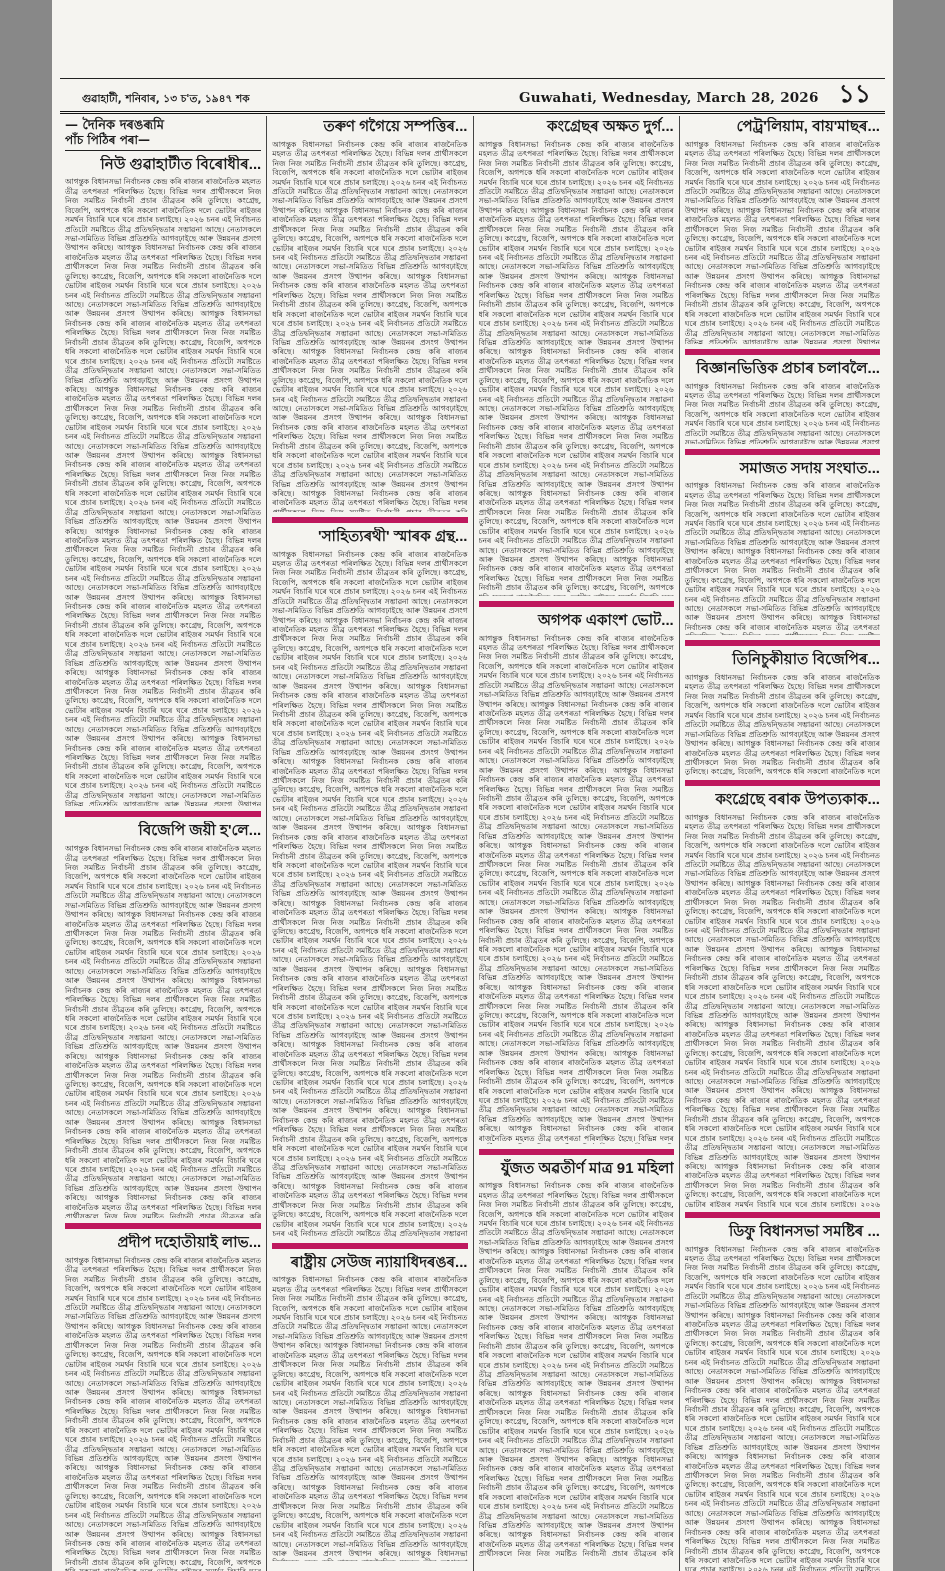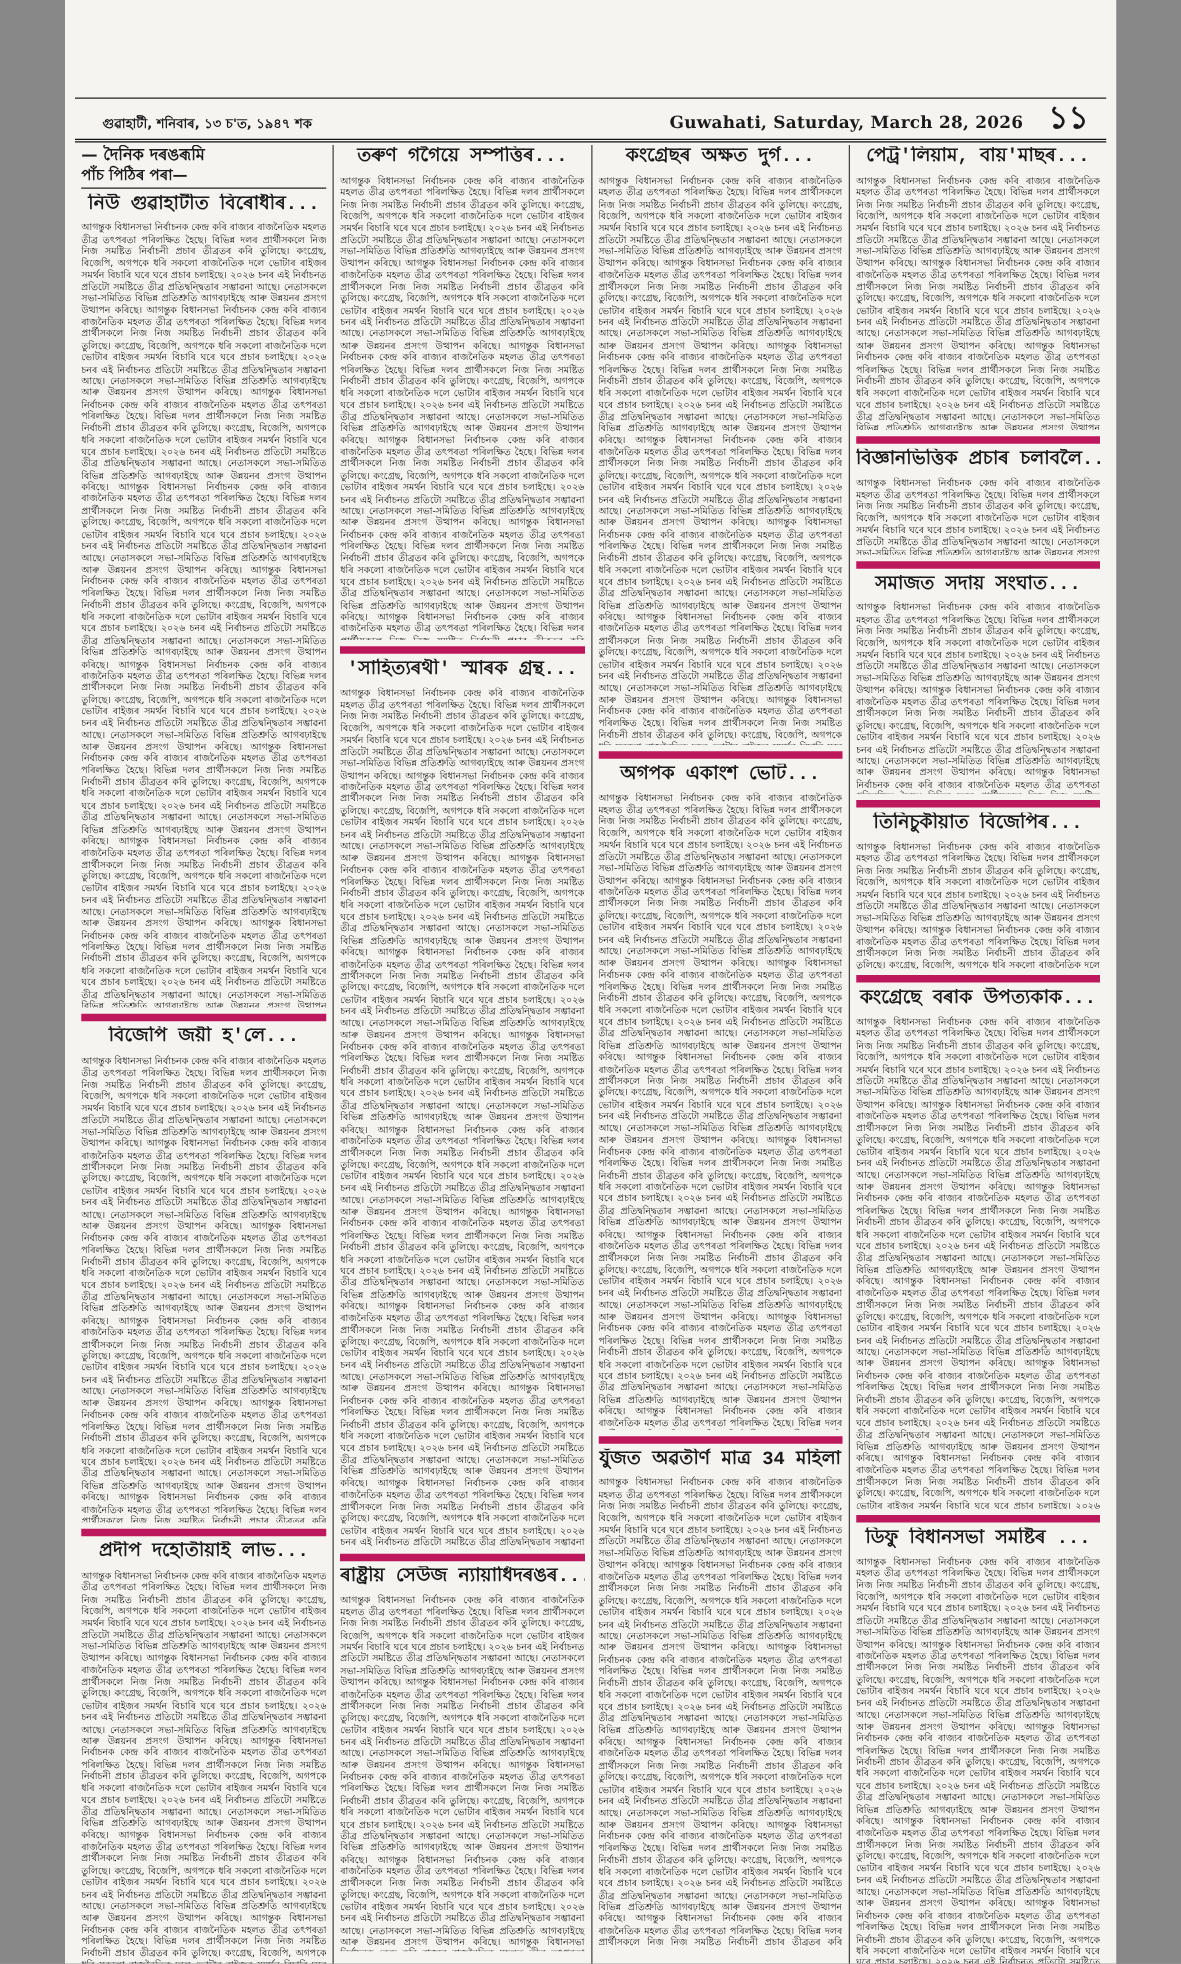--- a/index.html
+++ b/index.html
@@ -47,23 +47,23 @@
   }
   .col + .col{border-left:1px solid #444;}
   
   .masthead{margin:1px 0 4px 0;}
   .paper-name{font-size:13px;font-weight:bold;line-height:1.2;}
   .cont-note{font-size:12px;font-weight:bold;line-height:1.25;border-bottom:1px solid #222;padding-bottom:2px;}
   
   article{display:block;}
   article + article{border-top:6px solid #be185d;margin-top:5px;padding-top:3px;}
   .hl{
-    font-family:Liberation Mono, monospace;
+    font-family:Liberation Sans, sans-serif;
     font-size:15px;font-weight:bold;
-    text-align:center;
+    text-align:right;
     margin:1px 0 4px 0;
     line-height:1.25;
     white-space:nowrap;
     overflow:hidden;
   }
   .body{
     font-size:7.5px;
     line-height:1.26;
     text-align:justify;
     overflow:hidden;
@@ -78,21 +78,21 @@
   .b13{height:102px} .b14{height:394px} .b15{height:332px}
 </style>
 </head>
 <body>
 
 <div class="page">
 
   <header class="topbar">
     <span class="as-date">গুৱাহাটী, শনিবাৰ, ১৩ চ'ত, ১৯৪৭ শক</span>
     <span class="right">
-      <span class="en-date">Guwahati, Saturday, March 28, 2026</span>
+      <span class="en-date">Guwahati, Wednesday, March 28, 2026</span>
       <span class="pagenum">১১</span>
     </span>
   </header>
 
   <main class="columns">
 
     <section class="col">
       <div class="masthead">
         <div class="paper-name">— দৈনিক দৰঙৰূমি</div>
         <div class="cont-note">পাঁচ পিঠিৰ পৰা—</div>
@@ -136,21 +136,21 @@
         <h2 class="hl">কংগ্ৰেছৰ অক্ষত দুৰ্গ...</h2>
         <div class="body b7">আগন্তুক বিধানসভা নিৰ্বাচনক কেন্দ্ৰ কৰি ৰাজ্যৰ ৰাজনৈতিক মহলত তীব্ৰ তৎপৰতা পৰিলক্ষিত হৈছে। বিভিন্ন দলৰ প্ৰাৰ্থীসকলে নিজ নিজ সমষ্টিত নিৰ্বাচনী প্ৰচাৰ তীব্ৰতৰ কৰি তুলিছে। কংগ্ৰেছ, বিজেপি, অগপকে ধৰি সকলো ৰাজনৈতিক দলে ভোটাৰ ৰাইজৰ সমৰ্থন বিচাৰি ঘৰে ঘৰে প্ৰচাৰ চলাইছে। ২০২৬ চনৰ এই নিৰ্বাচনত প্ৰতিটো সমষ্টিতে তীব্ৰ প্ৰতিদ্বন্দ্বিতাৰ সম্ভাৱনা আছে। নেতাসকলে সভা-সমিতিত বিভিন্ন প্ৰতিশ্ৰুতি আগবঢ়াইছে আৰু উন্নয়নৰ প্ৰসংগ উত্থাপন কৰিছে। আগন্তুক বিধানসভা নিৰ্বাচনক কেন্দ্ৰ কৰি ৰাজ্যৰ ৰাজনৈতিক মহলত তীব্ৰ তৎপৰতা পৰিলক্ষিত হৈছে। বিভিন্ন দলৰ প্ৰাৰ্থীসকলে নিজ নিজ সমষ্টিত নিৰ্বাচনী প্ৰচাৰ তীব্ৰতৰ কৰি তুলিছে। কংগ্ৰেছ, বিজেপি, অগপকে ধৰি সকলো ৰাজনৈতিক দলে ভোটাৰ ৰাইজৰ সমৰ্থন বিচাৰি ঘৰে ঘৰে প্ৰচাৰ চলাইছে। ২০২৬ চনৰ এই নিৰ্বাচনত প্ৰতিটো সমষ্টিতে তীব্ৰ প্ৰতিদ্বন্দ্বিতাৰ সম্ভাৱনা আছে। নেতাসকলে সভা-সমিতিত বিভিন্ন প্ৰতিশ্ৰুতি আগবঢ়াইছে আৰু উন্নয়নৰ প্ৰসংগ উত্থাপন কৰিছে। আগন্তুক বিধানসভা নিৰ্বাচনক কেন্দ্ৰ কৰি ৰাজ্যৰ ৰাজনৈতিক মহলত তীব্ৰ তৎপৰতা পৰিলক্ষিত হৈছে। বিভিন্ন দলৰ প্ৰাৰ্থীসকলে নিজ নিজ সমষ্টিত নিৰ্বাচনী প্ৰচাৰ তীব্ৰতৰ কৰি তুলিছে। কংগ্ৰেছ, বিজেপি, অগপকে ধৰি সকলো ৰাজনৈতিক দলে ভোটাৰ ৰাইজৰ সমৰ্থন বিচাৰি ঘৰে ঘৰে প্ৰচাৰ চলাইছে। ২০২৬ চনৰ এই নিৰ্বাচনত প্ৰতিটো সমষ্টিতে তীব্ৰ প্ৰতিদ্বন্দ্বিতাৰ সম্ভাৱনা আছে। নেতাসকলে সভা-সমিতিত বিভিন্ন প্ৰতিশ্ৰুতি আগবঢ়াইছে আৰু উন্নয়নৰ প্ৰসংগ উত্থাপন কৰিছে। আগন্তুক বিধানসভা নিৰ্বাচনক কেন্দ্ৰ কৰি ৰাজ্যৰ ৰাজনৈতিক মহলত তীব্ৰ তৎপৰতা পৰিলক্ষিত হৈছে। বিভিন্ন দলৰ প্ৰাৰ্থীসকলে নিজ নিজ সমষ্টিত নিৰ্বাচনী প্ৰচাৰ তীব্ৰতৰ কৰি তুলিছে। কংগ্ৰেছ, বিজেপি, অগপকে ধৰি সকলো ৰাজনৈতিক দলে ভোটাৰ ৰাইজৰ সমৰ্থন বিচাৰি ঘৰে ঘৰে প্ৰচাৰ চলাইছে। ২০২৬ চনৰ এই নিৰ্বাচনত প্ৰতিটো সমষ্টিতে তীব্ৰ প্ৰতিদ্বন্দ্বিতাৰ সম্ভাৱনা আছে। নেতাসকলে সভা-সমিতিত বিভিন্ন প্ৰতিশ্ৰুতি আগবঢ়াইছে আৰু উন্নয়নৰ প্ৰসংগ উত্থাপন কৰিছে। আগন্তুক বিধানসভা নিৰ্বাচনক কেন্দ্ৰ কৰি ৰাজ্যৰ ৰাজনৈতিক মহলত তীব্ৰ তৎপৰতা পৰিলক্ষিত হৈছে। বিভিন্ন দলৰ প্ৰাৰ্থীসকলে নিজ নিজ সমষ্টিত নিৰ্বাচনী প্ৰচাৰ তীব্ৰতৰ কৰি তুলিছে। কংগ্ৰেছ, বিজেপি, অগপকে ধৰি সকলো ৰাজনৈতিক দলে ভোটাৰ ৰাইজৰ সমৰ্থন বিচাৰি ঘৰে ঘৰে প্ৰচাৰ চলাইছে। ২০২৬ চনৰ এই নিৰ্বাচনত প্ৰতিটো সমষ্টিতে তীব্ৰ প্ৰতিদ্বন্দ্বিতাৰ সম্ভাৱনা আছে। নেতাসকলে সভা-সমিতিত বিভিন্ন প্ৰতিশ্ৰুতি আগবঢ়াইছে আৰু উন্নয়নৰ প্ৰসংগ উত্থাপন কৰিছে। আগন্তুক বিধানসভা নিৰ্বাচনক কেন্দ্ৰ কৰি ৰাজ্যৰ ৰাজনৈতিক মহলত তীব্ৰ তৎপৰতা পৰিলক্ষিত হৈছে। বিভিন্ন দলৰ প্ৰাৰ্থীসকলে নিজ নিজ সমষ্টিত নিৰ্বাচনী প্ৰচাৰ তীব্ৰতৰ কৰি তুলিছে। কংগ্ৰেছ, বিজেপি, অগপকে ধৰি সকলো ৰাজনৈতিক দলে ভোটাৰ ৰাইজৰ সমৰ্থন বিচাৰি ঘৰে ঘৰে প্ৰচাৰ চলাইছে। ২০২৬ চনৰ এই নিৰ্বাচনত প্ৰতিটো সমষ্টিতে তীব্ৰ প্ৰতিদ্বন্দ্বিতাৰ সম্ভাৱনা আছে। নেতাসকলে সভা-সমিতিত বিভিন্ন প্ৰতিশ্ৰুতি আগবঢ়াইছে আৰু উন্নয়নৰ প্ৰসংগ উত্থাপন কৰিছে। আগন্তুক বিধানসভা নিৰ্বাচনক কেন্দ্ৰ কৰি ৰাজ্যৰ ৰাজনৈতিক মহলত তীব্ৰ তৎপৰতা পৰিলক্ষিত হৈছে। বিভিন্ন দলৰ প্ৰাৰ্থীসকলে নিজ নিজ সমষ্টিত নিৰ্বাচনী প্ৰচাৰ তীব্ৰতৰ কৰি তুলিছে। কংগ্ৰেছ, বিজেপি, অগপকে ধৰি সকলো ৰাজনৈতিক দলে ভোটাৰ ৰাইজৰ সমৰ্থন বিচাৰি ঘৰে ঘৰে প্ৰচাৰ চলাইছে। ২০২৬ চনৰ এই নিৰ্বাচনত প্ৰতিটো সমষ্টিতে তীব্ৰ প্ৰতিদ্বন্দ্বিতাৰ সম্ভাৱনা আছে। নেতাসকলে সভা-সমিতিত বিভিন্ন প্ৰতিশ্ৰুতি আগবঢ়াইছে আৰু উন্নয়নৰ প্ৰসংগ উত্থাপন কৰিছে। আগন্তুক বিধানসভা নিৰ্বাচনক কেন্দ্ৰ কৰি ৰাজ্যৰ ৰাজনৈতিক মহলত তীব্ৰ তৎপৰতা পৰিলক্ষিত হৈছে। বিভিন্ন দলৰ প্ৰাৰ্থীসকলে নিজ নিজ সমষ্টিত নিৰ্বাচনী প্ৰচাৰ তীব্ৰতৰ কৰি তুলিছে। কংগ্ৰেছ, বিজেপি, অগপকে ধৰি সকলো ৰাজনৈতিক দলে ভোটাৰ ৰাইজৰ সমৰ্থন বিচাৰি ঘৰে ঘৰে প্ৰচাৰ চলাইছে। ২০২৬ চনৰ এই নিৰ্বাচনত প্ৰতিটো সমষ্টিতে তীব্ৰ প্ৰতিদ্বন্দ্বিতাৰ সম্ভাৱনা আছে। নেতাসকলে সভা-সমিতিত বিভিন্ন প্ৰতিশ্ৰুতি আগবঢ়াইছে আৰু উন্নয়নৰ প্ৰসংগ উত্থাপন কৰিছে। </div>
       </article>
 
       <article>
         <h2 class="hl">অগপক একাংশ ভোট...</h2>
         <div class="body b8">আগন্তুক বিধানসভা নিৰ্বাচনক কেন্দ্ৰ কৰি ৰাজ্যৰ ৰাজনৈতিক মহলত তীব্ৰ তৎপৰতা পৰিলক্ষিত হৈছে। বিভিন্ন দলৰ প্ৰাৰ্থীসকলে নিজ নিজ সমষ্টিত নিৰ্বাচনী প্ৰচাৰ তীব্ৰতৰ কৰি তুলিছে। কংগ্ৰেছ, বিজেপি, অগপকে ধৰি সকলো ৰাজনৈতিক দলে ভোটাৰ ৰাইজৰ সমৰ্থন বিচাৰি ঘৰে ঘৰে প্ৰচাৰ চলাইছে। ২০২৬ চনৰ এই নিৰ্বাচনত প্ৰতিটো সমষ্টিতে তীব্ৰ প্ৰতিদ্বন্দ্বিতাৰ সম্ভাৱনা আছে। নেতাসকলে সভা-সমিতিত বিভিন্ন প্ৰতিশ্ৰুতি আগবঢ়াইছে আৰু উন্নয়নৰ প্ৰসংগ উত্থাপন কৰিছে। আগন্তুক বিধানসভা নিৰ্বাচনক কেন্দ্ৰ কৰি ৰাজ্যৰ ৰাজনৈতিক মহলত তীব্ৰ তৎপৰতা পৰিলক্ষিত হৈছে। বিভিন্ন দলৰ প্ৰাৰ্থীসকলে নিজ নিজ সমষ্টিত নিৰ্বাচনী প্ৰচাৰ তীব্ৰতৰ কৰি তুলিছে। কংগ্ৰেছ, বিজেপি, অগপকে ধৰি সকলো ৰাজনৈতিক দলে ভোটাৰ ৰাইজৰ সমৰ্থন বিচাৰি ঘৰে ঘৰে প্ৰচাৰ চলাইছে। ২০২৬ চনৰ এই নিৰ্বাচনত প্ৰতিটো সমষ্টিতে তীব্ৰ প্ৰতিদ্বন্দ্বিতাৰ সম্ভাৱনা আছে। নেতাসকলে সভা-সমিতিত বিভিন্ন প্ৰতিশ্ৰুতি আগবঢ়াইছে আৰু উন্নয়নৰ প্ৰসংগ উত্থাপন কৰিছে। আগন্তুক বিধানসভা নিৰ্বাচনক কেন্দ্ৰ কৰি ৰাজ্যৰ ৰাজনৈতিক মহলত তীব্ৰ তৎপৰতা পৰিলক্ষিত হৈছে। বিভিন্ন দলৰ প্ৰাৰ্থীসকলে নিজ নিজ সমষ্টিত নিৰ্বাচনী প্ৰচাৰ তীব্ৰতৰ কৰি তুলিছে। কংগ্ৰেছ, বিজেপি, অগপকে ধৰি সকলো ৰাজনৈতিক দলে ভোটাৰ ৰাইজৰ সমৰ্থন বিচাৰি ঘৰে ঘৰে প্ৰচাৰ চলাইছে। ২০২৬ চনৰ এই নিৰ্বাচনত প্ৰতিটো সমষ্টিতে তীব্ৰ প্ৰতিদ্বন্দ্বিতাৰ সম্ভাৱনা আছে। নেতাসকলে সভা-সমিতিত বিভিন্ন প্ৰতিশ্ৰুতি আগবঢ়াইছে আৰু উন্নয়নৰ প্ৰসংগ উত্থাপন কৰিছে। আগন্তুক বিধানসভা নিৰ্বাচনক কেন্দ্ৰ কৰি ৰাজ্যৰ ৰাজনৈতিক মহলত তীব্ৰ তৎপৰতা পৰিলক্ষিত হৈছে। বিভিন্ন দলৰ প্ৰাৰ্থীসকলে নিজ নিজ সমষ্টিত নিৰ্বাচনী প্ৰচাৰ তীব্ৰতৰ কৰি তুলিছে। কংগ্ৰেছ, বিজেপি, অগপকে ধৰি সকলো ৰাজনৈতিক দলে ভোটাৰ ৰাইজৰ সমৰ্থন বিচাৰি ঘৰে ঘৰে প্ৰচাৰ চলাইছে। ২০২৬ চনৰ এই নিৰ্বাচনত প্ৰতিটো সমষ্টিতে তীব্ৰ প্ৰতিদ্বন্দ্বিতাৰ সম্ভাৱনা আছে। নেতাসকলে সভা-সমিতিত বিভিন্ন প্ৰতিশ্ৰুতি আগবঢ়াইছে আৰু উন্নয়নৰ প্ৰসংগ উত্থাপন কৰিছে। আগন্তুক বিধানসভা নিৰ্বাচনক কেন্দ্ৰ কৰি ৰাজ্যৰ ৰাজনৈতিক মহলত তীব্ৰ তৎপৰতা পৰিলক্ষিত হৈছে। বিভিন্ন দলৰ প্ৰাৰ্থীসকলে নিজ নিজ সমষ্টিত নিৰ্বাচনী প্ৰচাৰ তীব্ৰতৰ কৰি তুলিছে। কংগ্ৰেছ, বিজেপি, অগপকে ধৰি সকলো ৰাজনৈতিক দলে ভোটাৰ ৰাইজৰ সমৰ্থন বিচাৰি ঘৰে ঘৰে প্ৰচাৰ চলাইছে। ২০২৬ চনৰ এই নিৰ্বাচনত প্ৰতিটো সমষ্টিতে তীব্ৰ প্ৰতিদ্বন্দ্বিতাৰ সম্ভাৱনা আছে। নেতাসকলে সভা-সমিতিত বিভিন্ন প্ৰতিশ্ৰুতি আগবঢ়াইছে আৰু উন্নয়নৰ প্ৰসংগ উত্থাপন কৰিছে। আগন্তুক বিধানসভা নিৰ্বাচনক কেন্দ্ৰ কৰি ৰাজ্যৰ ৰাজনৈতিক মহলত তীব্ৰ তৎপৰতা পৰিলক্ষিত হৈছে। বিভিন্ন দলৰ প্ৰাৰ্থীসকলে নিজ নিজ সমষ্টিত নিৰ্বাচনী প্ৰচাৰ তীব্ৰতৰ কৰি তুলিছে। কংগ্ৰেছ, বিজেপি, অগপকে ধৰি সকলো ৰাজনৈতিক দলে ভোটাৰ ৰাইজৰ সমৰ্থন বিচাৰি ঘৰে ঘৰে প্ৰচাৰ চলাইছে। ২০২৬ চনৰ এই নিৰ্বাচনত প্ৰতিটো সমষ্টিতে তীব্ৰ প্ৰতিদ্বন্দ্বিতাৰ সম্ভাৱনা আছে। নেতাসকলে সভা-সমিতিত বিভিন্ন প্ৰতিশ্ৰুতি আগবঢ়াইছে আৰু উন্নয়নৰ প্ৰসংগ উত্থাপন কৰিছে। আগন্তুক বিধানসভা নিৰ্বাচনক কেন্দ্ৰ কৰি ৰাজ্যৰ ৰাজনৈতিক মহলত তীব্ৰ তৎপৰতা পৰিলক্ষিত হৈছে। বিভিন্ন দলৰ প্ৰাৰ্থীসকলে নিজ নিজ সমষ্টিত নিৰ্বাচনী প্ৰচাৰ তীব্ৰতৰ কৰি তুলিছে। কংগ্ৰেছ, বিজেপি, অগপকে ধৰি সকলো ৰাজনৈতিক দলে ভোটাৰ ৰাইজৰ সমৰ্থন বিচাৰি ঘৰে ঘৰে প্ৰচাৰ চলাইছে। ২০২৬ চনৰ এই নিৰ্বাচনত প্ৰতিটো সমষ্টিতে তীব্ৰ প্ৰতিদ্বন্দ্বিতাৰ সম্ভাৱনা আছে। নেতাসকলে সভা-সমিতিত বিভিন্ন প্ৰতিশ্ৰুতি আগবঢ়াইছে আৰু উন্নয়নৰ প্ৰসংগ উত্থাপন কৰিছে। আগন্তুক বিধানসভা নিৰ্বাচনক কেন্দ্ৰ কৰি ৰাজ্যৰ ৰাজনৈতিক মহলত তীব্ৰ তৎপৰতা পৰিলক্ষিত হৈছে। বিভিন্ন দলৰ প্ৰাৰ্থীসকলে নিজ নিজ সমষ্টিত নিৰ্বাচনী প্ৰচাৰ তীব্ৰতৰ কৰি তুলিছে। কংগ্ৰেছ, বিজেপি, অগপকে ধৰি সকলো ৰাজনৈতিক দলে ভোটাৰ ৰাইজৰ সমৰ্থন বিচাৰি ঘৰে ঘৰে প্ৰচাৰ চলাইছে। ২০২৬ চনৰ এই নিৰ্বাচনত প্ৰতিটো সমষ্টিতে তীব্ৰ প্ৰতিদ্বন্দ্বিতাৰ সম্ভাৱনা আছে। নেতাসকলে সভা-সমিতিত বিভিন্ন প্ৰতিশ্ৰুতি আগবঢ়াইছে আৰু উন্নয়নৰ প্ৰসংগ উত্থাপন কৰিছে। আগন্তুক বিধানসভা নিৰ্বাচনক কেন্দ্ৰ কৰি ৰাজ্যৰ ৰাজনৈতিক মহলত তীব্ৰ তৎপৰতা পৰিলক্ষিত হৈছে। বিভিন্ন দলৰ প্ৰাৰ্থীসকলে নিজ নিজ সমষ্টিত নিৰ্বাচনী প্ৰচাৰ তীব্ৰতৰ কৰি তুলিছে। কংগ্ৰেছ, বিজেপি, অগপকে ধৰি সকলো ৰাজনৈতিক দলে ভোটাৰ ৰাইজৰ সমৰ্থন বিচাৰি ঘৰে ঘৰে প্ৰচাৰ চলাইছে। ২০২৬ চনৰ এই নিৰ্বাচনত প্ৰতিটো সমষ্টিতে তীব্ৰ প্ৰতিদ্বন্দ্বিতাৰ সম্ভাৱনা আছে। নেতাসকলে সভা-সমিতিত বিভিন্ন প্ৰতিশ্ৰুতি আগবঢ়াইছে আৰু উন্নয়নৰ প্ৰসংগ উত্থাপন কৰিছে। </div>
       </article>
 
       <article>
-        <h2 class="hl">যুঁজত অৱতীৰ্ণ মাত্ৰ 34 মহিলা</h2>
+        <h2 class="hl">যুঁজত অৱতীৰ্ণ মাত্ৰ 91 মহিলা</h2>
         <div class="body b9">আগন্তুক বিধানসভা নিৰ্বাচনক কেন্দ্ৰ কৰি ৰাজ্যৰ ৰাজনৈতিক মহলত তীব্ৰ তৎপৰতা পৰিলক্ষিত হৈছে। বিভিন্ন দলৰ প্ৰাৰ্থীসকলে নিজ নিজ সমষ্টিত নিৰ্বাচনী প্ৰচাৰ তীব্ৰতৰ কৰি তুলিছে। কংগ্ৰেছ, বিজেপি, অগপকে ধৰি সকলো ৰাজনৈতিক দলে ভোটাৰ ৰাইজৰ সমৰ্থন বিচাৰি ঘৰে ঘৰে প্ৰচাৰ চলাইছে। ২০২৬ চনৰ এই নিৰ্বাচনত প্ৰতিটো সমষ্টিতে তীব্ৰ প্ৰতিদ্বন্দ্বিতাৰ সম্ভাৱনা আছে। নেতাসকলে সভা-সমিতিত বিভিন্ন প্ৰতিশ্ৰুতি আগবঢ়াইছে আৰু উন্নয়নৰ প্ৰসংগ উত্থাপন কৰিছে। আগন্তুক বিধানসভা নিৰ্বাচনক কেন্দ্ৰ কৰি ৰাজ্যৰ ৰাজনৈতিক মহলত তীব্ৰ তৎপৰতা পৰিলক্ষিত হৈছে। বিভিন্ন দলৰ প্ৰাৰ্থীসকলে নিজ নিজ সমষ্টিত নিৰ্বাচনী প্ৰচাৰ তীব্ৰতৰ কৰি তুলিছে। কংগ্ৰেছ, বিজেপি, অগপকে ধৰি সকলো ৰাজনৈতিক দলে ভোটাৰ ৰাইজৰ সমৰ্থন বিচাৰি ঘৰে ঘৰে প্ৰচাৰ চলাইছে। ২০২৬ চনৰ এই নিৰ্বাচনত প্ৰতিটো সমষ্টিতে তীব্ৰ প্ৰতিদ্বন্দ্বিতাৰ সম্ভাৱনা আছে। নেতাসকলে সভা-সমিতিত বিভিন্ন প্ৰতিশ্ৰুতি আগবঢ়াইছে আৰু উন্নয়নৰ প্ৰসংগ উত্থাপন কৰিছে। আগন্তুক বিধানসভা নিৰ্বাচনক কেন্দ্ৰ কৰি ৰাজ্যৰ ৰাজনৈতিক মহলত তীব্ৰ তৎপৰতা পৰিলক্ষিত হৈছে। বিভিন্ন দলৰ প্ৰাৰ্থীসকলে নিজ নিজ সমষ্টিত নিৰ্বাচনী প্ৰচাৰ তীব্ৰতৰ কৰি তুলিছে। কংগ্ৰেছ, বিজেপি, অগপকে ধৰি সকলো ৰাজনৈতিক দলে ভোটাৰ ৰাইজৰ সমৰ্থন বিচাৰি ঘৰে ঘৰে প্ৰচাৰ চলাইছে। ২০২৬ চনৰ এই নিৰ্বাচনত প্ৰতিটো সমষ্টিতে তীব্ৰ প্ৰতিদ্বন্দ্বিতাৰ সম্ভাৱনা আছে। নেতাসকলে সভা-সমিতিত বিভিন্ন প্ৰতিশ্ৰুতি আগবঢ়াইছে আৰু উন্নয়নৰ প্ৰসংগ উত্থাপন কৰিছে। আগন্তুক বিধানসভা নিৰ্বাচনক কেন্দ্ৰ কৰি ৰাজ্যৰ ৰাজনৈতিক মহলত তীব্ৰ তৎপৰতা পৰিলক্ষিত হৈছে। বিভিন্ন দলৰ প্ৰাৰ্থীসকলে নিজ নিজ সমষ্টিত নিৰ্বাচনী প্ৰচাৰ তীব্ৰতৰ কৰি তুলিছে। কংগ্ৰেছ, বিজেপি, অগপকে ধৰি সকলো ৰাজনৈতিক দলে ভোটাৰ ৰাইজৰ সমৰ্থন বিচাৰি ঘৰে ঘৰে প্ৰচাৰ চলাইছে। ২০২৬ চনৰ এই নিৰ্বাচনত প্ৰতিটো সমষ্টিতে তীব্ৰ প্ৰতিদ্বন্দ্বিতাৰ সম্ভাৱনা আছে। নেতাসকলে সভা-সমিতিত বিভিন্ন প্ৰতিশ্ৰুতি আগবঢ়াইছে আৰু উন্নয়নৰ প্ৰসংগ উত্থাপন কৰিছে। আগন্তুক বিধানসভা নিৰ্বাচনক কেন্দ্ৰ কৰি ৰাজ্যৰ ৰাজনৈতিক মহলত তীব্ৰ তৎপৰতা পৰিলক্ষিত হৈছে। বিভিন্ন দলৰ প্ৰাৰ্থীসকলে নিজ নিজ সমষ্টিত নিৰ্বাচনী প্ৰচাৰ তীব্ৰতৰ কৰি তুলিছে। কংগ্ৰেছ, বিজেপি, অগপকে ধৰি সকলো ৰাজনৈতিক দলে ভোটাৰ ৰাইজৰ সমৰ্থন বিচাৰি ঘৰে ঘৰে প্ৰচাৰ চলাইছে। ২০২৬ চনৰ এই নিৰ্বাচনত প্ৰতিটো সমষ্টিতে তীব্ৰ প্ৰতিদ্বন্দ্বিতাৰ সম্ভাৱনা আছে। নেতাসকলে সভা-সমিতিত বিভিন্ন প্ৰতিশ্ৰুতি আগবঢ়াইছে আৰু উন্নয়নৰ প্ৰসংগ উত্থাপন কৰিছে। আগন্তুক বিধানসভা নিৰ্বাচনক কেন্দ্ৰ কৰি ৰাজ্যৰ ৰাজনৈতিক মহলত তীব্ৰ তৎপৰতা পৰিলক্ষিত হৈছে। বিভিন্ন দলৰ প্ৰাৰ্থীসকলে নিজ নিজ সমষ্টিত নিৰ্বাচনী প্ৰচাৰ তীব্ৰতৰ কৰি তুলিছে। কংগ্ৰেছ, বিজেপি, অগপকে ধৰি সকলো ৰাজনৈতিক দলে ভোটাৰ ৰাইজৰ সমৰ্থন বিচাৰি ঘৰে ঘৰে প্ৰচাৰ চলাইছে। ২০২৬ চনৰ এই নিৰ্বাচনত প্ৰতিটো সমষ্টিতে তীব্ৰ প্ৰতিদ্বন্দ্বিতাৰ সম্ভাৱনা আছে। নেতাসকলে সভা-সমিতিত বিভিন্ন প্ৰতিশ্ৰুতি আগবঢ়াইছে আৰু উন্নয়নৰ প্ৰসংগ উত্থাপন কৰিছে। আগন্তুক বিধানসভা নিৰ্বাচনক কেন্দ্ৰ কৰি ৰাজ্যৰ ৰাজনৈতিক মহলত তীব্ৰ তৎপৰতা পৰিলক্ষিত হৈছে। বিভিন্ন দলৰ প্ৰাৰ্থীসকলে নিজ নিজ সমষ্টিত নিৰ্বাচনী প্ৰচাৰ তীব্ৰতৰ কৰি তুলিছে। কংগ্ৰেছ, বিজেপি, অগপকে ধৰি সকলো ৰাজনৈতিক দলে ভোটাৰ ৰাইজৰ সমৰ্থন বিচাৰি ঘৰে ঘৰে প্ৰচাৰ চলাইছে। ২০২৬ চনৰ এই নিৰ্বাচনত প্ৰতিটো সমষ্টিতে তীব্ৰ প্ৰতিদ্বন্দ্বিতাৰ সম্ভাৱনা আছে। নেতাসকলে সভা-সমিতিত বিভিন্ন প্ৰতিশ্ৰুতি আগবঢ়াইছে আৰু উন্নয়নৰ প্ৰসংগ উত্থাপন কৰিছে। </div>
       </article>
     </section>
 
     <section class="col">
       <article>
         <h2 class="hl">পেট্ৰ'লিয়াম, বায়'মাছৰ...</h2>
         <div class="body b10">আগন্তুক বিধানসভা নিৰ্বাচনক কেন্দ্ৰ কৰি ৰাজ্যৰ ৰাজনৈতিক মহলত তীব্ৰ তৎপৰতা পৰিলক্ষিত হৈছে। বিভিন্ন দলৰ প্ৰাৰ্থীসকলে নিজ নিজ সমষ্টিত নিৰ্বাচনী প্ৰচাৰ তীব্ৰতৰ কৰি তুলিছে। কংগ্ৰেছ, বিজেপি, অগপকে ধৰি সকলো ৰাজনৈতিক দলে ভোটাৰ ৰাইজৰ সমৰ্থন বিচাৰি ঘৰে ঘৰে প্ৰচাৰ চলাইছে। ২০২৬ চনৰ এই নিৰ্বাচনত প্ৰতিটো সমষ্টিতে তীব্ৰ প্ৰতিদ্বন্দ্বিতাৰ সম্ভাৱনা আছে। নেতাসকলে সভা-সমিতিত বিভিন্ন প্ৰতিশ্ৰুতি আগবঢ়াইছে আৰু উন্নয়নৰ প্ৰসংগ উত্থাপন কৰিছে। আগন্তুক বিধানসভা নিৰ্বাচনক কেন্দ্ৰ কৰি ৰাজ্যৰ ৰাজনৈতিক মহলত তীব্ৰ তৎপৰতা পৰিলক্ষিত হৈছে। বিভিন্ন দলৰ প্ৰাৰ্থীসকলে নিজ নিজ সমষ্টিত নিৰ্বাচনী প্ৰচাৰ তীব্ৰতৰ কৰি তুলিছে। কংগ্ৰেছ, বিজেপি, অগপকে ধৰি সকলো ৰাজনৈতিক দলে ভোটাৰ ৰাইজৰ সমৰ্থন বিচাৰি ঘৰে ঘৰে প্ৰচাৰ চলাইছে। ২০২৬ চনৰ এই নিৰ্বাচনত প্ৰতিটো সমষ্টিতে তীব্ৰ প্ৰতিদ্বন্দ্বিতাৰ সম্ভাৱনা আছে। নেতাসকলে সভা-সমিতিত বিভিন্ন প্ৰতিশ্ৰুতি আগবঢ়াইছে আৰু উন্নয়নৰ প্ৰসংগ উত্থাপন কৰিছে। আগন্তুক বিধানসভা নিৰ্বাচনক কেন্দ্ৰ কৰি ৰাজ্যৰ ৰাজনৈতিক মহলত তীব্ৰ তৎপৰতা পৰিলক্ষিত হৈছে। বিভিন্ন দলৰ প্ৰাৰ্থীসকলে নিজ নিজ সমষ্টিত নিৰ্বাচনী প্ৰচাৰ তীব্ৰতৰ কৰি তুলিছে। কংগ্ৰেছ, বিজেপি, অগপকে ধৰি সকলো ৰাজনৈতিক দলে ভোটাৰ ৰাইজৰ সমৰ্থন বিচাৰি ঘৰে ঘৰে প্ৰচাৰ চলাইছে। ২০২৬ চনৰ এই নিৰ্বাচনত প্ৰতিটো সমষ্টিতে তীব্ৰ প্ৰতিদ্বন্দ্বিতাৰ সম্ভাৱনা আছে। নেতাসকলে সভা-সমিতিত বিভিন্ন প্ৰতিশ্ৰুতি আগবঢ়াইছে আৰু উন্নয়নৰ প্ৰসংগ উত্থাপন কৰিছে। আগন্তুক বিধানসভা নিৰ্বাচনক কেন্দ্ৰ কৰি ৰাজ্যৰ ৰাজনৈতিক মহলত তীব্ৰ তৎপৰতা পৰিলক্ষিত হৈছে। বিভিন্ন দলৰ প্ৰাৰ্থীসকলে নিজ নিজ সমষ্টিত নিৰ্বাচনী প্ৰচাৰ তীব্ৰতৰ কৰি তুলিছে। কংগ্ৰেছ, বিজেপি, অগপকে ধৰি সকলো ৰাজনৈতিক দলে ভোটাৰ ৰাইজৰ সমৰ্থন বিচাৰি ঘৰে ঘৰে প্ৰচাৰ চলাইছে। ২০২৬ চনৰ এই নিৰ্বাচনত প্ৰতিটো সমষ্টিতে তীব্ৰ প্ৰতিদ্বন্দ্বিতাৰ সম্ভাৱনা আছে। নেতাসকলে সভা-সমিতিত বিভিন্ন প্ৰতিশ্ৰুতি আগবঢ়াইছে আৰু উন্নয়নৰ প্ৰসংগ উত্থাপন কৰিছে। </div>
       </article>
 

